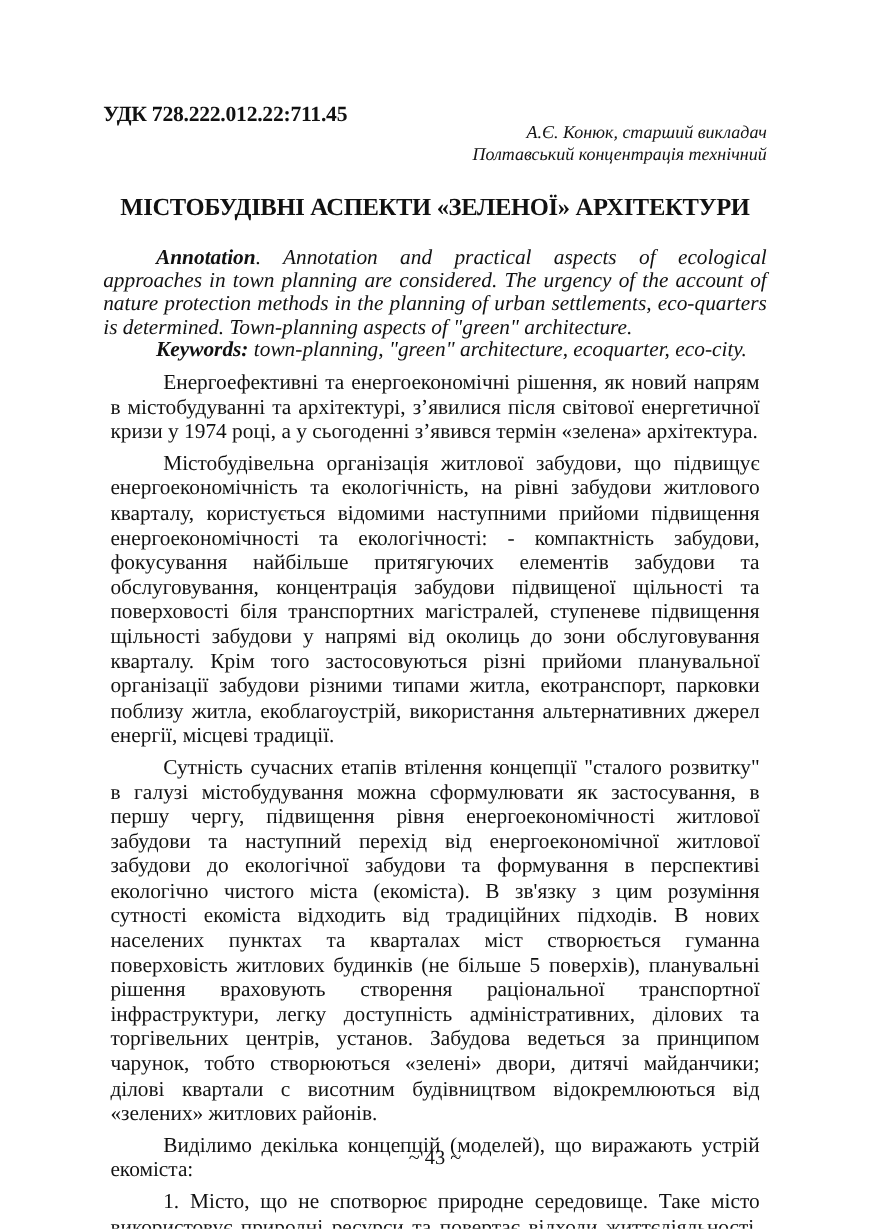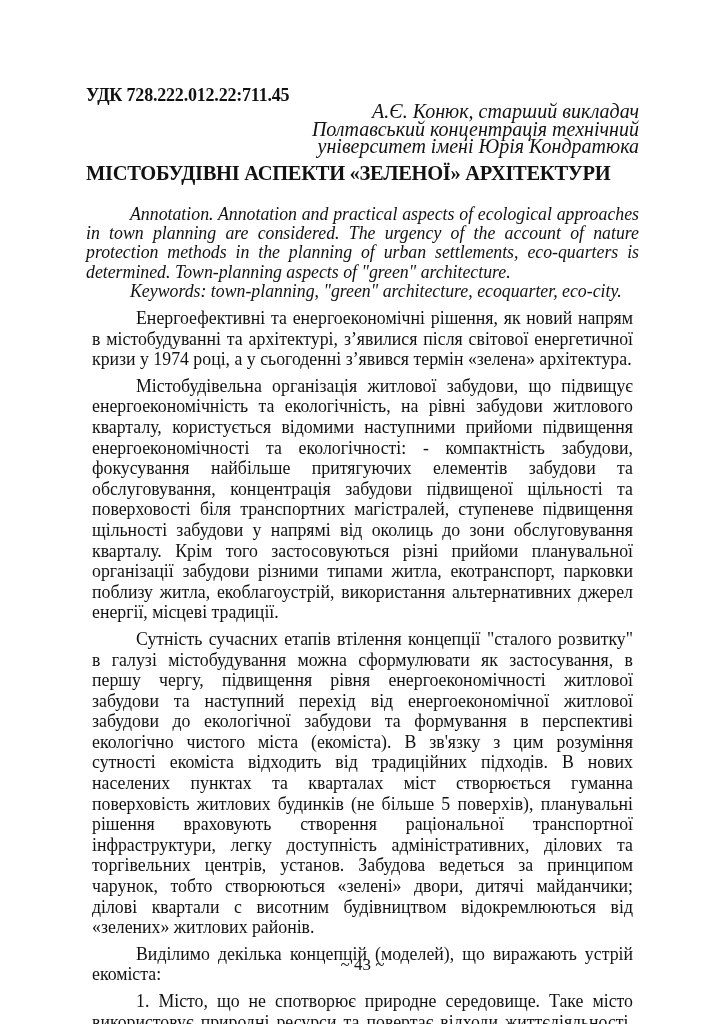--- a/index.html
+++ b/index.html
@@ -1,37 +1,36 @@
 <!DOCTYPE html>
 <html><head>
 <meta charset="utf-8">
 <style>
   html, body { margin:0; padding:0; background:#ffffff; }
   body { width:724px; height:1024px; position:relative; overflow:hidden;
          font-family:"Liberation Serif","DejaVu Serif",serif; color:#111; }
   .page { position:absolute; left:86px; top:0; width:553px; }
   .udk { position:absolute; top:85px; left:0; font-weight:bold; font-size:18px; letter-spacing:-0.2px; }
-  .author { position:absolute; top:103px; right:0; text-align:right; font-style:italic; font-size:20px; line-height:17.5px; }
-  .title { position:absolute; top:162px; left:0; width:553px; text-align:left; font-weight:bold; font-size:20.5px; letter-spacing:-0.3px; }
+  .author { position:absolute; top:103px; right:0; text-align:right; font-style:italic; font-size:15px; line-height:17.5px; }
+  .title { position:absolute; top:162px; left:0; width:553px; text-align:center; font-weight:bold; font-size:20.5px; letter-spacing:-0.3px; }
   .abstract { position:absolute; top:205px; left:0; width:553px; font-style:italic; font-size:17.8px; line-height:19.2px; text-align:justify; }
   .abstract p { margin:0; text-indent:44px; }
-  .abstract b { font-weight:normal; }
+  .abstract b { font-weight:bold; }
   .body { position:absolute; top:302px; left:0; width:553px; font-size:17.8px; line-height:20.6px; text-align:justify; }
   .body p { margin:6px; text-indent:44px; }
   .pagenum { position:absolute; top:955px; left:0; width:553px; text-align:center; font-size:17px; }
 </style>
 </head>
 <body>
 
 <div class="page">
   <div class="udk">УДК 728.222.012.22:711.45</div>
   <div class="author">
     <div>А.Є. Конюк, старший викладач</div>
     <div>Полтавський концентрація технічний</div>
-    <div>університет імені Юрія Кондратюка</div>
   </div>
   <div class="title">МІСТОБУДІВНІ АСПЕКТИ «ЗЕЛЕНОЇ» АРХІТЕКТУРИ</div>
 
   <div class="abstract">
     <p><b>Annotation</b><span>. Annotation and practical aspects of ecological approaches in town planning are considered. The urgency of the account of nature protection methods in the planning of urban settlements, eco-quarters is determined. Town-planning aspects of "green" architecture.</span></p>
     <p><b>Keywords:</b><span> town-planning, "green" architecture, ecoquarter, eco-city.</span></p>
   </div>
 
   <div class="body">
     <p>Енергоефективні та енергоекономічні рішення, як новий напрям в містобудуванні та архітектурі, з’явилися після світової енергетичної кризи у 1974 році, а у сьогоденні з’явився термін «зелена» архітектура.</p>

